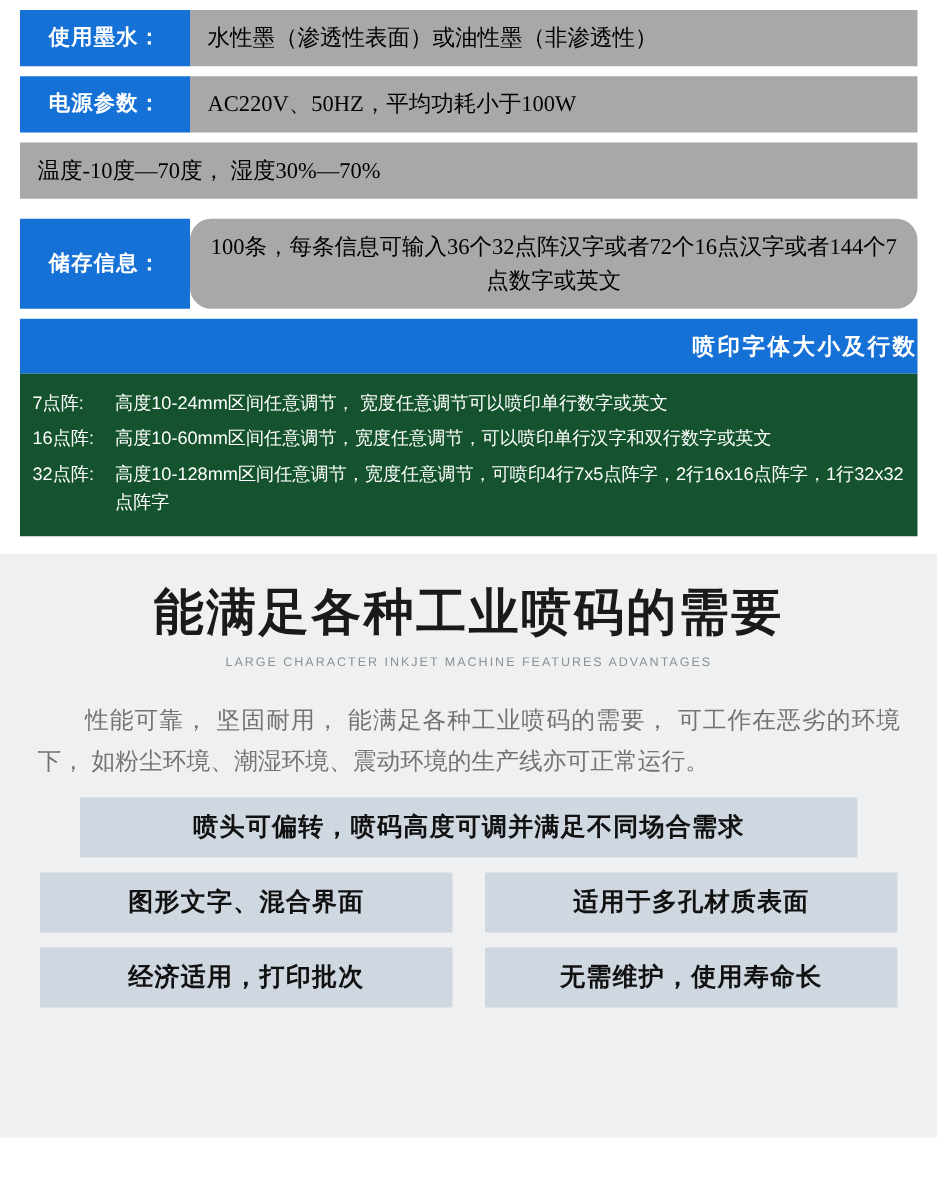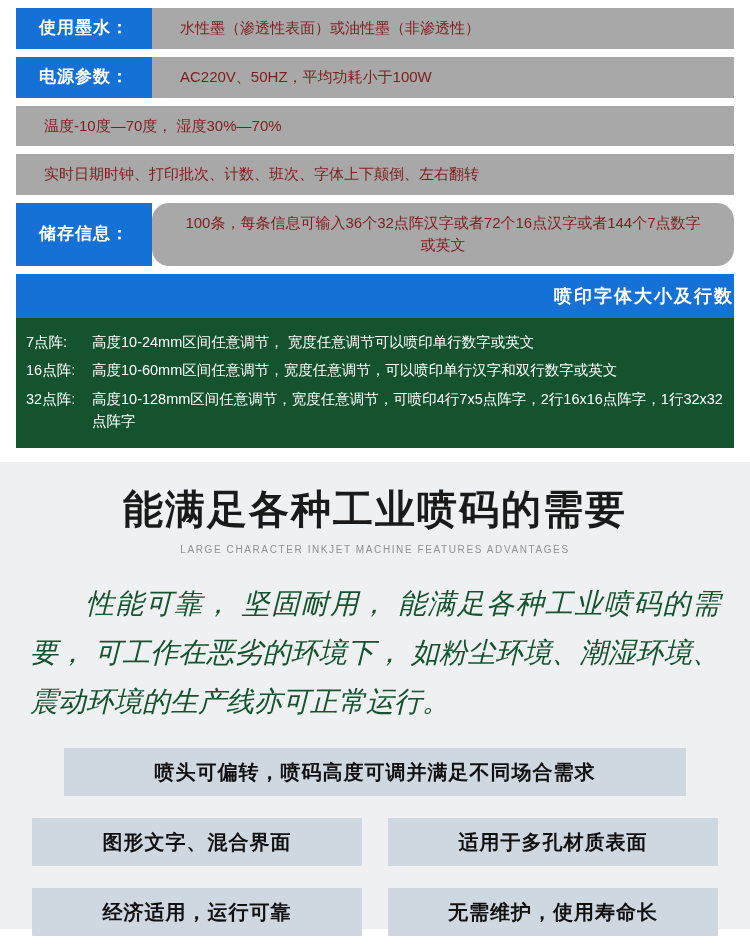--- a/index.html
+++ b/index.html
@@ -14,20 +14,21 @@
     height: 945px;
     position: relative;
     overflow: hidden;
     background: #fff;
   }
 
   
   .spec-section {
     padding: 8px 16px 0 16px;
     background: #ffffff;
+    font-family: Liberation Serif, serif;
   }
   .spec-row {
     display: flex;
     align-items: stretch;
     margin-bottom: 8px;
   }
   .spec-label {
     width: 136px;
     flex: 0 0 136px;
     background: #1571d6;
@@ -37,25 +38,25 @@
     letter-spacing: 1px;
     display: flex;
     align-items: center;
     justify-content: center;
     padding: 9px 4px;
     line-height: 1.35;
   }
   .spec-value {
     flex: 1 1 auto;
     background: #a8a8a8;
-    color: #7f1d1d;
-    font-size: 15px;
+    color: #000000;
+    font-size: 18px;
     display: flex;
     align-items: center;
-    padding: 9px 28px;
+    padding: 9px 14px;
     line-height: 1.5;
   }
   .spec-value.center {
     justify-content: center;
     text-align: center;
     border-radius: 17px;
   }
   .spec-value .two-line {
     text-align: center;
     width: 100%;
@@ -111,33 +112,32 @@
   }
   .adv-subtitle {
     text-align: center;
     font-size: 10px;
     color: #8d9194;
     letter-spacing: 1.6px;
     margin-top: 10px;
   }
   .adv-para {
     margin: 24px 30px 0 30px;
-    font-size: 28px;
-    color: #14532d;
+    font-size: 19px;
+    color: #737373;
     line-height: 1.75;
     text-align: justify;
     text-indent: 2em;
-    font-style: italic;
   }
 
   .badge-row {
     display: flex;
     justify-content: center;
     gap: 26px;
-    margin-top: 22px;
+    margin-top: 12px;
     padding: 0 32px;
     border-radius: 16px;
   }
   .badge {
     background: #cfd7e0;
     color: #111111;
     font-size: 20px;
     font-weight: bold;
     letter-spacing: 1px;
     text-align: center;
@@ -168,21 +168,20 @@
     <div class="spec-row">
       <div class="spec-label">电源参数：</div>
       <div class="spec-value">AC220V、50HZ，平均功耗小于100W</div>
     </div>
 
     <div class="spec-row">
       <div class="spec-value">温度-10度—70度， 湿度30%—70%</div>
     </div>
 
     <div class="spec-row">
-      <div class="spec-value">实时日期时钟、打印批次、计数、班次、字体上下颠倒、左右翻转</div>
     </div>
 
     <div class="spec-row">
       <div class="spec-label">储存信息：</div>
       <div class="spec-value center">
         <span class="two-line">100条，每条信息可输入36个32点阵汉字或者72个16点汉字或者144个7点数字或英文</span>
       </div>
     </div>
 
   </div>
@@ -212,18 +211,18 @@
     <div class="badge-row">
       <div class="badge wide">喷头可偏转，喷码高度可调并满足不同场合需求</div>
     </div>
 
     <div class="badge-row">
       <div class="badge half">图形文字、混合界面</div>
       <div class="badge half">适用于多孔材质表面</div>
     </div>
 
     <div class="badge-row">
-      <div class="badge half">经济适用，运行可靠</div>
+      <div class="badge half">经济适用，打印批次</div>
       <div class="badge half">无需维护，使用寿命长</div>
     </div>
   </div>
 
 </div>
 
 </body></html>

